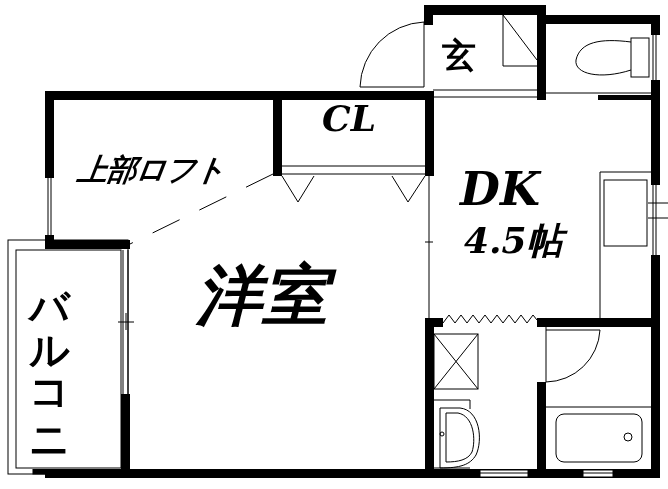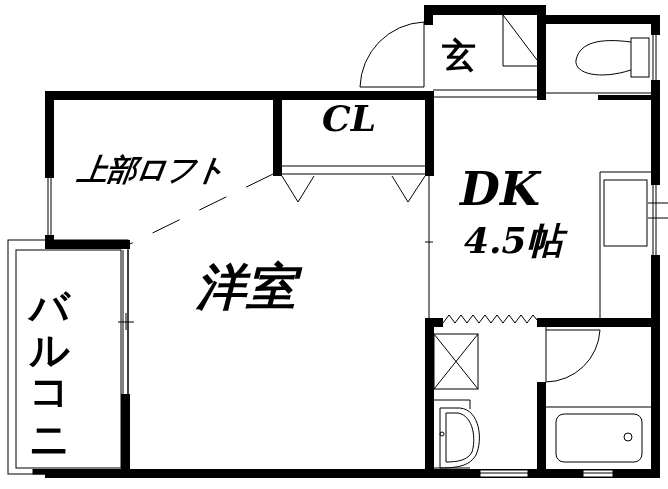--- a/index.html
+++ b/index.html
@@ -4,21 +4,21 @@
   <style>
     html, body { margin: 0; padding: 0; background: #ffffff; }
     #plan-wrap { position: relative; width: 668px; height: 489px; overflow: hidden; background: #fff; }
     svg { position: absolute; left: 0; top: 0; }
     .label { position: absolute; font-family: "DejaVu Serif", "Liberation Serif", serif; font-style: italic; font-weight: bold; color: #000; line-height: 1; white-space: nowrap; }
     .lbl-loft { left: 78px; top: 155px; font-size: 30px; letter-spacing: -1px; transform: skewX(-8deg); }
     .lbl-cl { left: 322px; top: 100px; font-size: 36px; }
     .lbl-entry { left: 442px; top: 38px; font-size: 34px; font-style: normal; }
     .lbl-dk { left: 460px; top: 166px; font-size: 46px; text-align: right; }
     .lbl-dk-size { left: 464px; top: 222px; font-size: 36px; }
-    .lbl-western { left: 196px; top: 262px; font-size: 50px; text-align: center; }
+    .lbl-western { left: 196px; top: 262px; font-size: 66px; text-align: center; }
     .lbl-western-size { left: 196px; top: 324px; font-size: 50px; letter-spacing: -2px; }
     .lbl-balcony { left: 30px; top: 262px; font-size: 40px; writing-mode: vertical-rl; font-style: normal; letter-spacing: 2px; }
   </style>
 </head>
 <body>
 
 <div id="plan-wrap">
   <svg width="668" height="489" viewBox="0 0 668 489">
     <g fill="#000">
 

